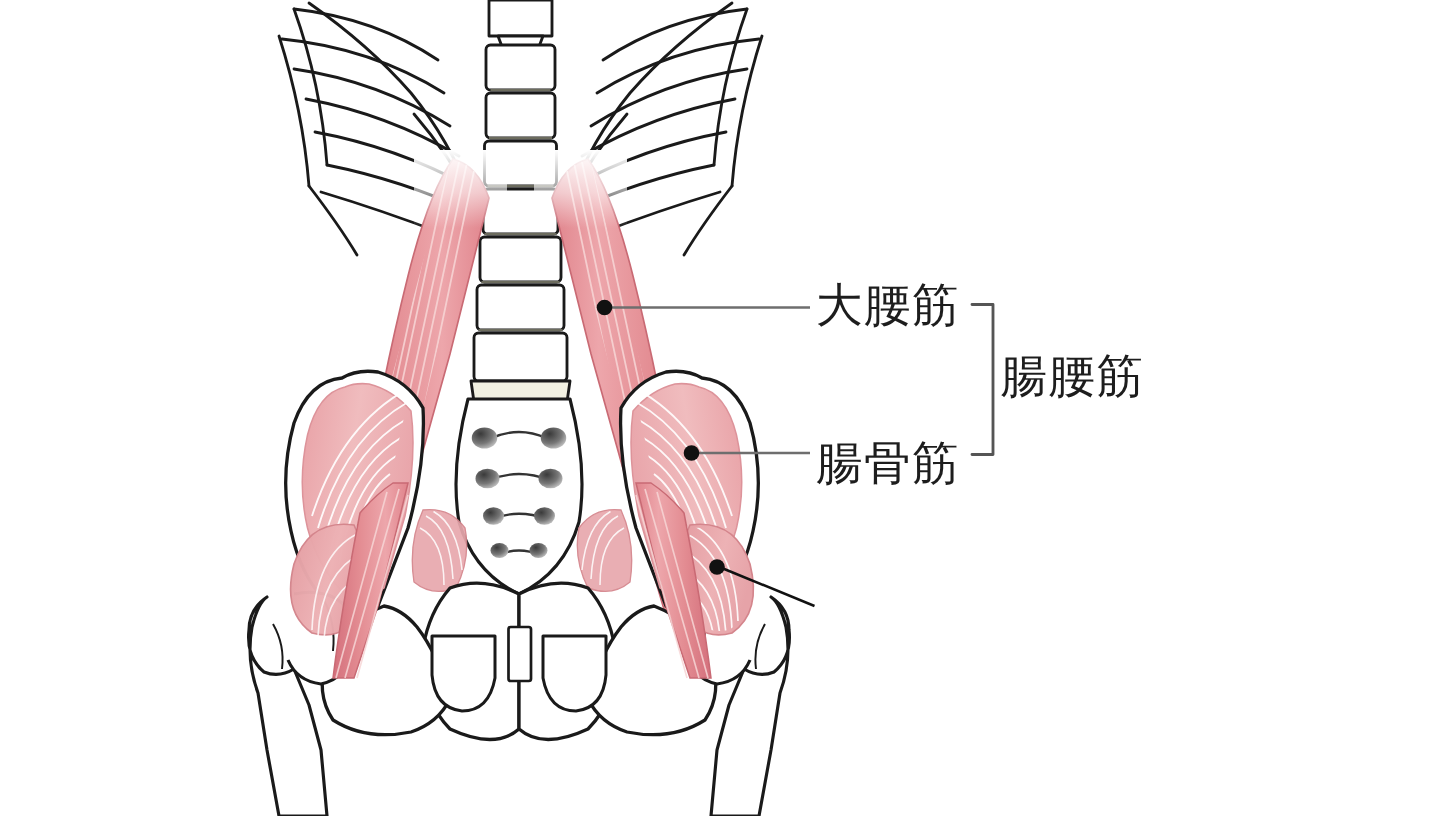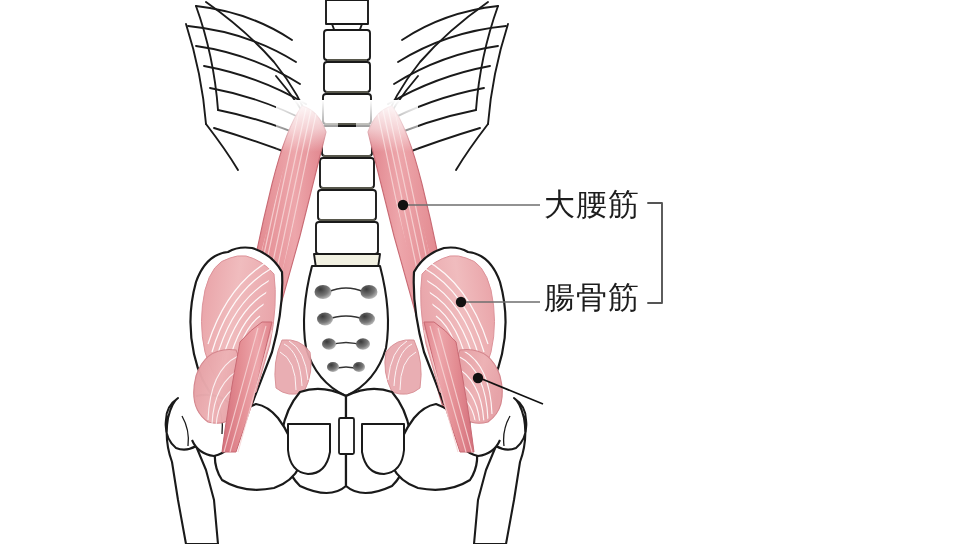--- a/index.html
+++ b/index.html
@@ -15,21 +15,21 @@
     position:absolute;
     color:#1d1d1d;
     font-family:"DejaVu Sans","Liberation Sans",sans-serif;
     font-size:31px;
     line-height:1;
     letter-spacing:1px;
     white-space:nowrap;
     font-weight:400;
   }
   #lbl-psoas{left:544px;top:189px;}
-  #lbl-iliacus{left:544px;top:282px;}
+  #lbl-iliacus{left:544px;top:294px;}
   #lbl-iliopsoas{left:667px;top:236px;}
   #lbl-gluteus{left:545px;top:383px;}
 </style>
 </head>
 <body>
 
 <div id="stage">
 
   <svg id="figure" viewBox="0 0 964 544" xmlns="http://www.w3.org/2000/svg">
     <defs>
@@ -343,15 +343,16 @@
 
     <g fill="none" stroke="#555555" stroke-width="1.9" stroke-linecap="round" stroke-linejoin="round">
       <path d="M648 203 L662 203 L662 303 L648 303"></path>
     </g>
   </svg>
 
   <div class="lbl" id="lbl-psoas">大腰筋</div>
 
   <div class="lbl" id="lbl-iliacus">腸骨筋</div>
 
+  <div class="lbl" id="lbl-iliopsoas">腸腰筋</div>
 
 
 </div>
 
 </body></html>

